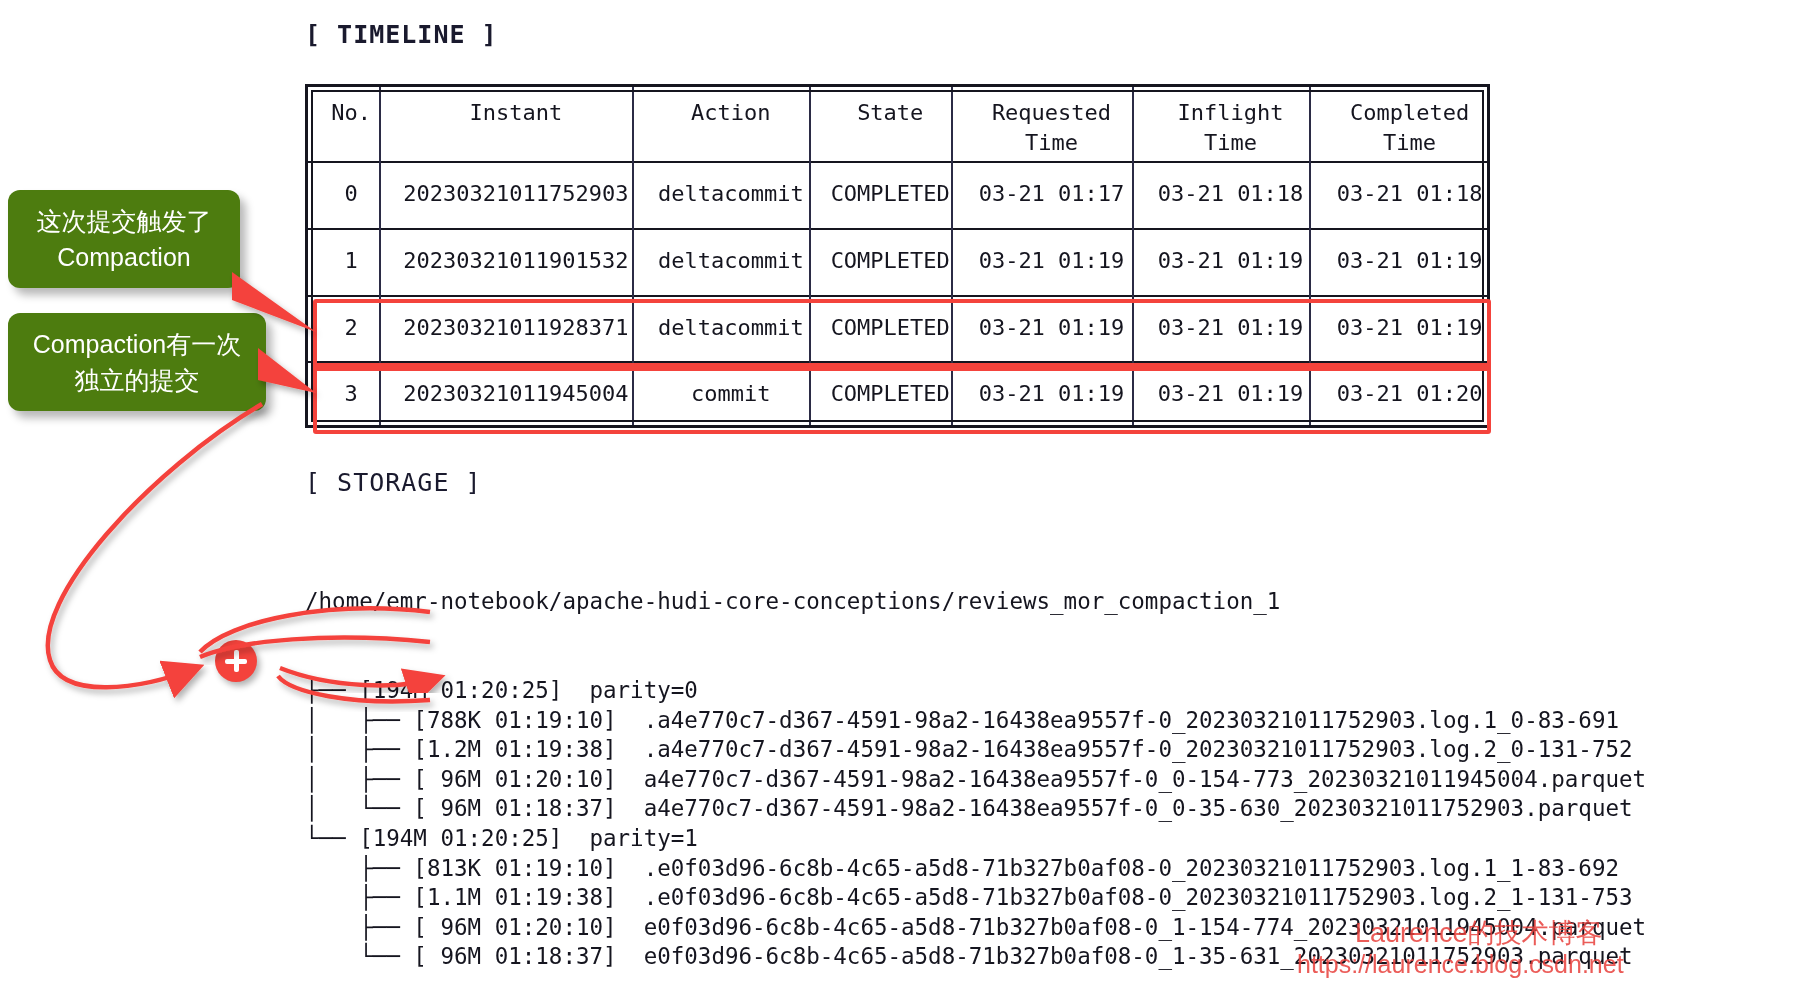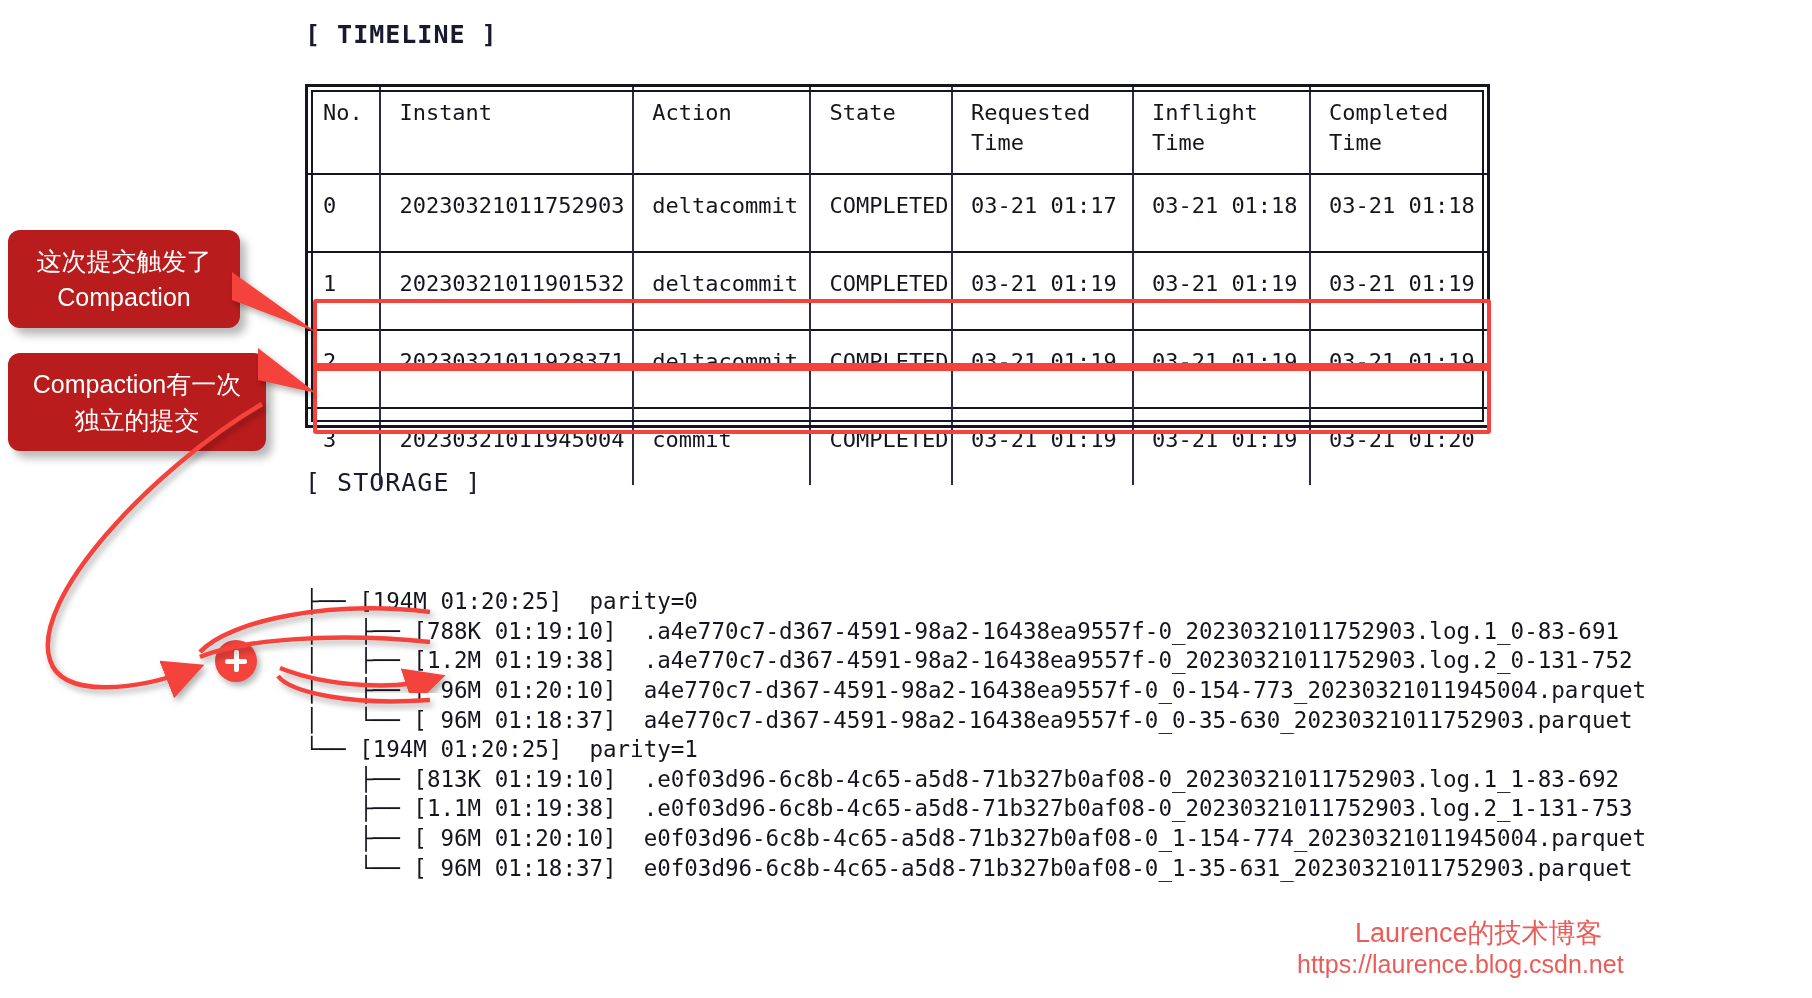--- a/index.html
+++ b/index.html
@@ -21,22 +21,22 @@
   #lbl-storage{left:305px;top:468px;}
 
   
   .tl-wrap{position:absolute;left:305px;top:84px;width:1185px;height:344px;}
   .tl-table{
     border-collapse:collapse;width:100%;height:100%;
     font-family:"DejaVu Sans Mono","Liberation Mono",monospace;
     font-size:22px;color:#15151f;
   }
   .tl-table th,.tl-table td{
-    text-align:left;vertical-align:middle;
-    padding:0 0 16px 18px;white-space:pre;font-weight:normal;
+    text-align:center;vertical-align:middle;
+    padding:0 0 4px 18px;white-space:pre;font-weight:normal;
     border-right:2px solid #2b2b45;
   }
   .tl-table th{vertical-align:top;padding-top:14px;line-height:1.35;}
   .tl-table td{height:60px;}
   .tl-table tr>*:last-child{border-right:none;}
   
   .tl-frame-out{
     position:absolute;left:0;top:0;right:0;bottom:0;
     border:3px solid #15151f;pointer-events:none;
   }
@@ -57,26 +57,26 @@
   
   .row-hl{
     position:absolute;border:4px solid #f4433c;border-radius:3px;
     pointer-events:none;
   }
   #hl-row2{left:313px;top:299px;width:1170px;height:64px;}
   #hl-row3{left:313px;top:363px;width:1170px;height:63px;}
 
   
   .callout{
-    position:absolute;background:#b91c1c;border-radius:12px;
+    position:absolute;background:#4d7c0f;border-radius:12px;
     color:#ffffff;font-family:"Liberation Sans","DejaVu Sans",sans-serif;
     font-size:25px;line-height:1.45;text-align:center;
     display:flex;align-items:center;justify-content:center;
     box-shadow:6px 7px 9px rgba(0,0,0,0.28);
-    padding:10px 14px;box-sizing:border-box;margin-top:40px;
+    padding:10px 14px;box-sizing:border-box;
   }
   #callout-1{left:8px;top:190px;width:232px;height:98px;}
   #callout-2{left:8px;top:313px;width:258px;height:98px;}
   .callout span{display:block;}
 
   
   .tree{
     position:absolute;left:305px;top:528px;
     font-family:"DejaVu Sans Mono","Liberation Mono",monospace;
     font-size:22.5px;line-height:29.6px;color:#15151f;white-space:pre;
@@ -186,20 +186,21 @@
     </div>
   </div>
   <div class="callout" id="callout-2">
     <div>
       <span>Compaction有一次</span>
       <span>独立的提交</span>
     </div>
   </div>
 
   <div class="tree">
+    <div>/home/emr-notebook/apache-hudi-core-conceptions/reviews_mor_compaction_1</div>
     <div id="tree-lines"><div>├── [194M 01:20:25]  parity=0</div><div>│   ├── [788K 01:19:10]  .a4e770c7-d367-4591-98a2-16438ea9557f-0_20230321011752903.log.1_0-83-691</div><div>│   ├── [1.2M 01:19:38]  .a4e770c7-d367-4591-98a2-16438ea9557f-0_20230321011752903.log.2_0-131-752</div><div>│   ├── [ 96M 01:20:10]  a4e770c7-d367-4591-98a2-16438ea9557f-0_0-154-773_20230321011945004.parquet</div><div>│   └── [ 96M 01:18:37]  a4e770c7-d367-4591-98a2-16438ea9557f-0_0-35-630_20230321011752903.parquet</div><div>└── [194M 01:20:25]  parity=1</div><div>    ├── [813K 01:19:10]  .e0f03d96-6c8b-4c65-a5d8-71b327b0af08-0_20230321011752903.log.1_1-83-692</div><div>    ├── [1.1M 01:19:38]  .e0f03d96-6c8b-4c65-a5d8-71b327b0af08-0_20230321011752903.log.2_1-131-753</div><div>    ├── [ 96M 01:20:10]  e0f03d96-6c8b-4c65-a5d8-71b327b0af08-0_1-154-774_20230321011945004.parquet</div><div>    └── [ 96M 01:18:37]  e0f03d96-6c8b-4c65-a5d8-71b327b0af08-0_1-35-631_20230321011752903.parquet</div></div>
   </div>
 
   <div class="plus-badge"></div>
 
   <svg id="overlay" viewBox="0 0 1812 998" xmlns="http://www.w3.org/2000/svg">
     <defs>
       <filter id="shdw" x="-30%" y="-30%" width="170%" height="170%">
         <feDropShadow dx="3" dy="4" stdDeviation="3" flood-color="#000" flood-opacity="0.30"></feDropShadow>
       </filter>

